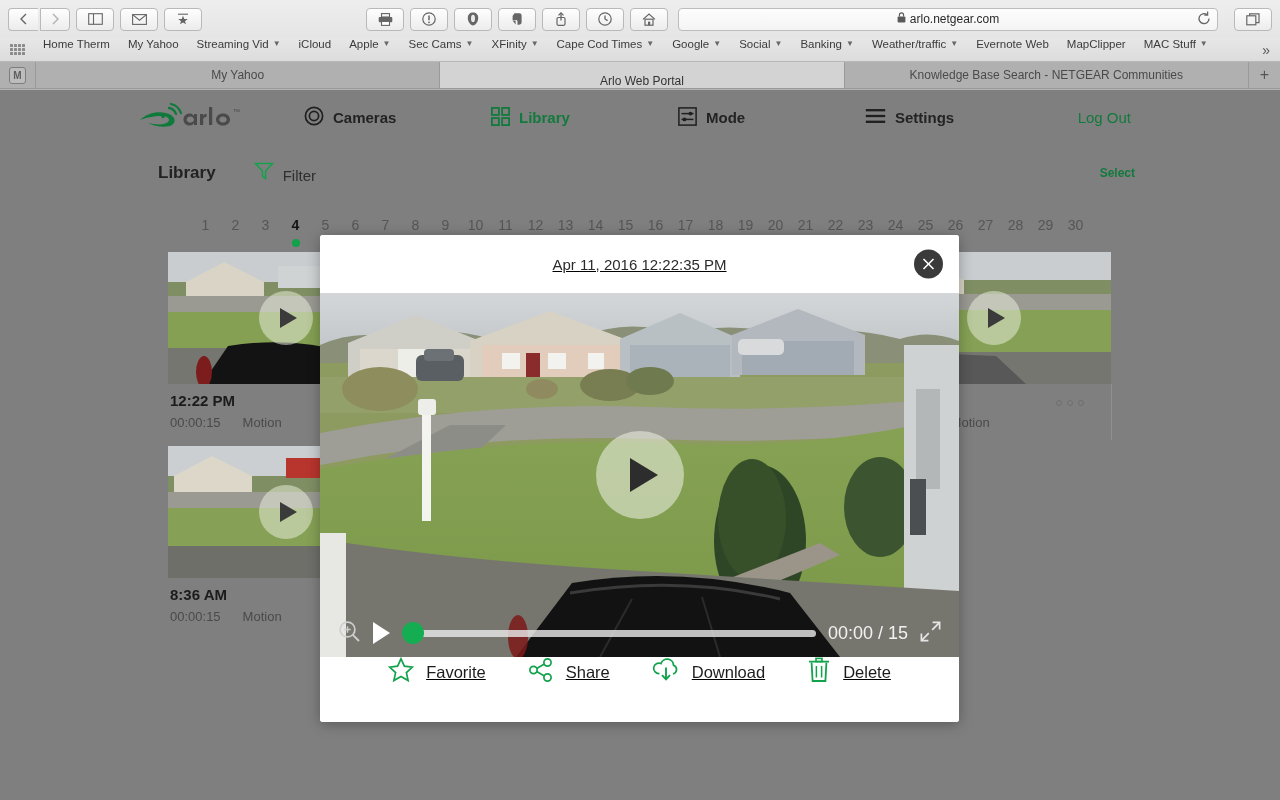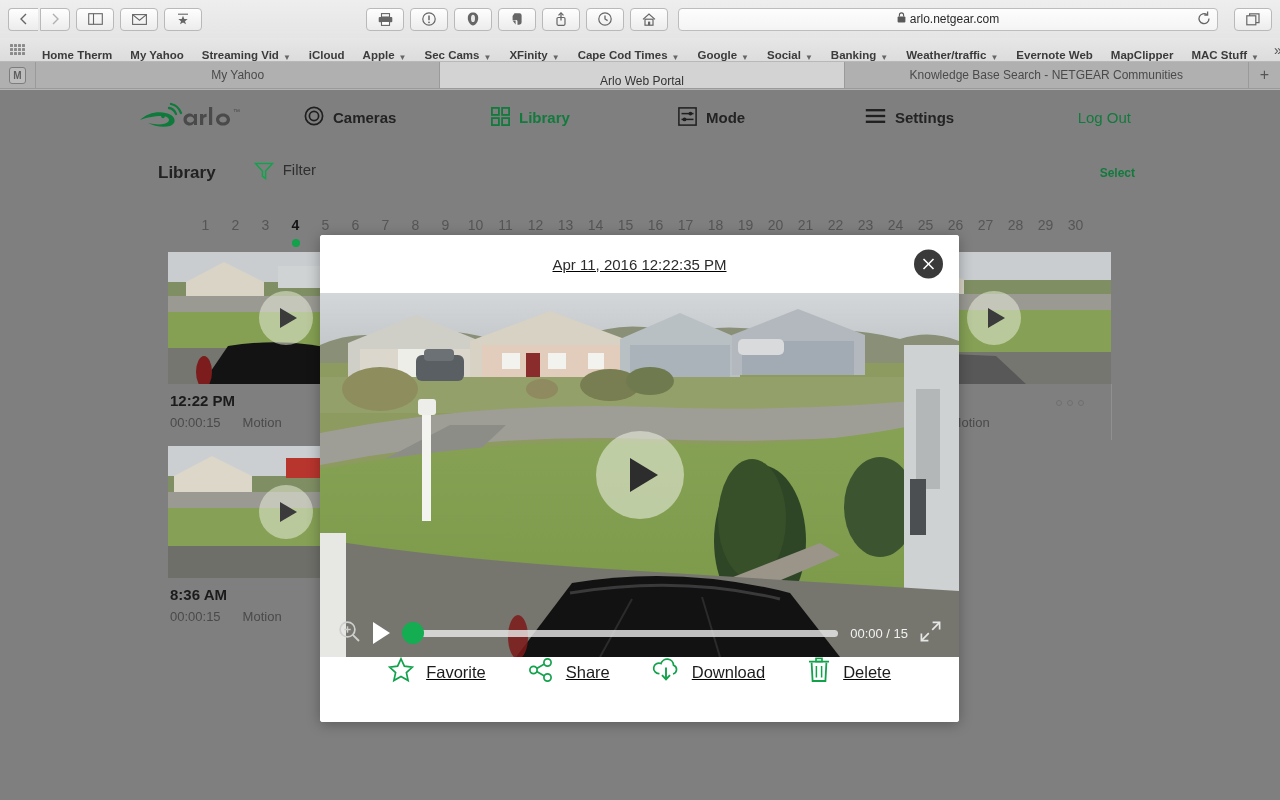--- a/index.html
+++ b/index.html
@@ -68,23 +68,22 @@
     gap: 0px;
   }
   .bm-grid {
     width: 16px; height: 12px;
     display: grid; grid-template-columns: repeat(4, 3px); grid-template-rows: repeat(3, 3px);
     gap: 1px; margin-right: 8px; margin-left: 4px;
   }
   .bm-grid i { background: #8b8b8b; width: 3px; height: 3px; border-radius: 0.5px; display:block; }
   .bm-item {
     padding: 0 9px; white-space: nowrap;
-    display: flex; align-items: flex-end; gap: 4px;
+    display: flex; align-items: flex-start; gap: 4px;
     height: 100%;
-    font-weight: bold;
   }
   .caret-dn { font-size: 8px; color: #666; position: relative; top: 1px; }
   .bm-more { margin-left: auto; padding: 0 6px; font-size: 14px; color: #555; letter-spacing: -2px;}
 
   
   .tabbar {
     height: 27px;
     display: flex; align-items: stretch;
     background: #b0b0b0;
     border-bottom: 1px solid #9a9a9a;
@@ -152,21 +151,21 @@
   }
 
   .lib-bar {
     height: 55px;
     display: flex; align-items: center;
     position: relative;
     padding-left: 30px;
   }
   .lib-title { font-size: 17px; font-weight: bold; color: #222; }
   .filter {
-    display: flex; align-items: flex-start; gap: 9px;
+    display: flex; align-items: flex-end; gap: 9px;
     margin-left: 38px;
     font-size: 15px; color: #2f2f2f;
   }
   .select-btn {
     position: absolute; right: 18px;
     font-size: 12px; font-weight: bold; color: #127a3d;
   }
 
   .days {
     height: 52px;
@@ -310,21 +309,21 @@
   .scrub-track {
     position: absolute; left: 12px; right: 0;
     height: 7px; border-radius: 4px;
     background: rgba(235,235,235,0.80);
   }
   .scrub-knob {
     position: relative; z-index: 2;
     width: 22px; height: 22px; border-radius: 50%;
     background: #14ad52;
   }
-  .time-label { font-size: 13px; color: #f2f2f2; white-space: nowrap; }
+  .time-label { font-size: 18px; color: #f2f2f2; white-space: nowrap; }
 
   .actions {
     height: 65px;
     display: flex; align-items: flex-start; justify-content: center;
     gap: 0px;
     background: #fff;
   }
   .action {
     display: flex; align-items: center; gap: 12px;
     font-size: 16.5px; color: #1c1c1c;

